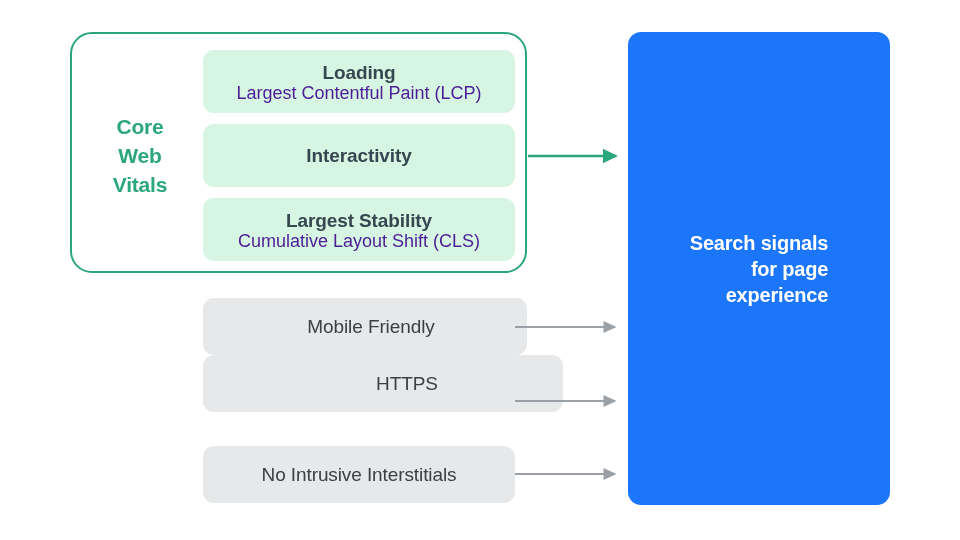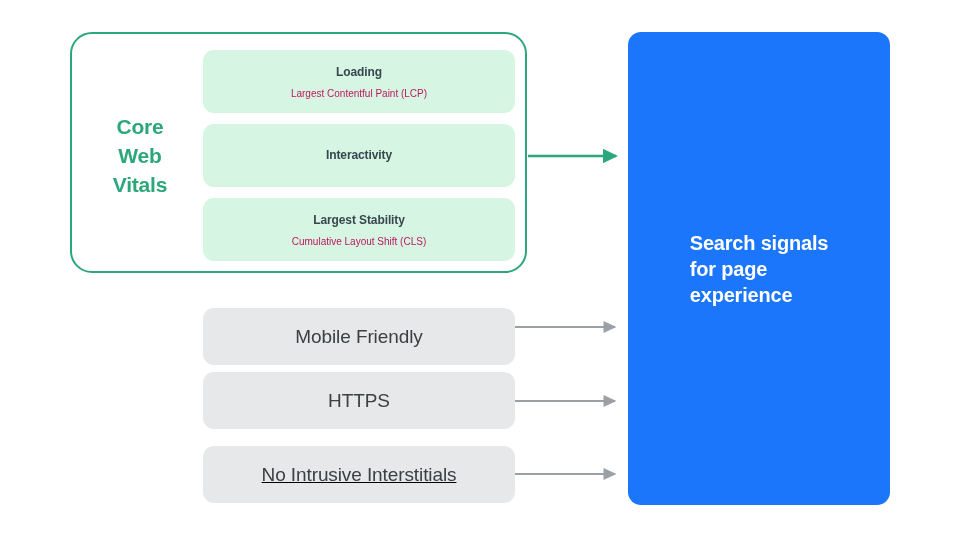--- a/index.html
+++ b/index.html
@@ -56,48 +56,48 @@
     box-sizing: border-box;
     display: flex;
     flex-direction: column;
     align-items: center;
     justify-content: center;
   }
   .vital-card.v0 { top: 50px; }
   .vital-card.v1 { top: 124px; }
   .vital-card.v2 { top: 198px; }
   .vital-title {
-    font-size: 12px;
+    font-size: 19px;
     color: #37474F;
     font-weight: bold;
     letter-spacing: -0.1px;
     line-height: 23px;
   }
   .vital-sub {
-    font-size: 10px;
-    color: #be185d;
+    font-size: 18px;
+    color: #4c1d95;
     line-height: 17px;
     margin-top: 1px;
   }
 
   
   .signal-card {
     position: absolute;
     left: 203px;
     width: 312px;
     height: 57px;
     background: #E7E8E9;
     border-radius: 11px;
     display: flex;
     align-items: center;
     justify-content: center;
   }
-  .signal-card.s0 { top: 308px; }
-  .signal-card.s1 { top: 372px; }
-  .signal-card.s2 { top: 446px; text-decoration: underline; }
+  .signal-card.s0 { top: 298px; padding-left: 12px; }
+  .signal-card.s1 { top: 355px; padding-left: 48px; }
+  .signal-card.s2 { top: 446px; }
   .signal-label {
     font-size: 19px;
     color: #3C4043;
     letter-spacing: -0.1px;
   }
 
   
   .outcome-box {
     position: absolute;
     left: 628px;
@@ -107,21 +107,21 @@
     background: #1B76FC;
     border-radius: 13px;
     display: flex;
     align-items: center;
     justify-content: center;
   }
   .outcome-text {
     color: #ffffff;
     font-size: 20px;
     font-weight: bold;
-    text-align: left;
+    text-align: right;
     line-height: 26px;
     letter-spacing: -0.2px;
     white-space: pre-line;
     padding: 0 14px;
   }
 
   
   .arrow-svg {
     position: absolute;
     left: 0;

